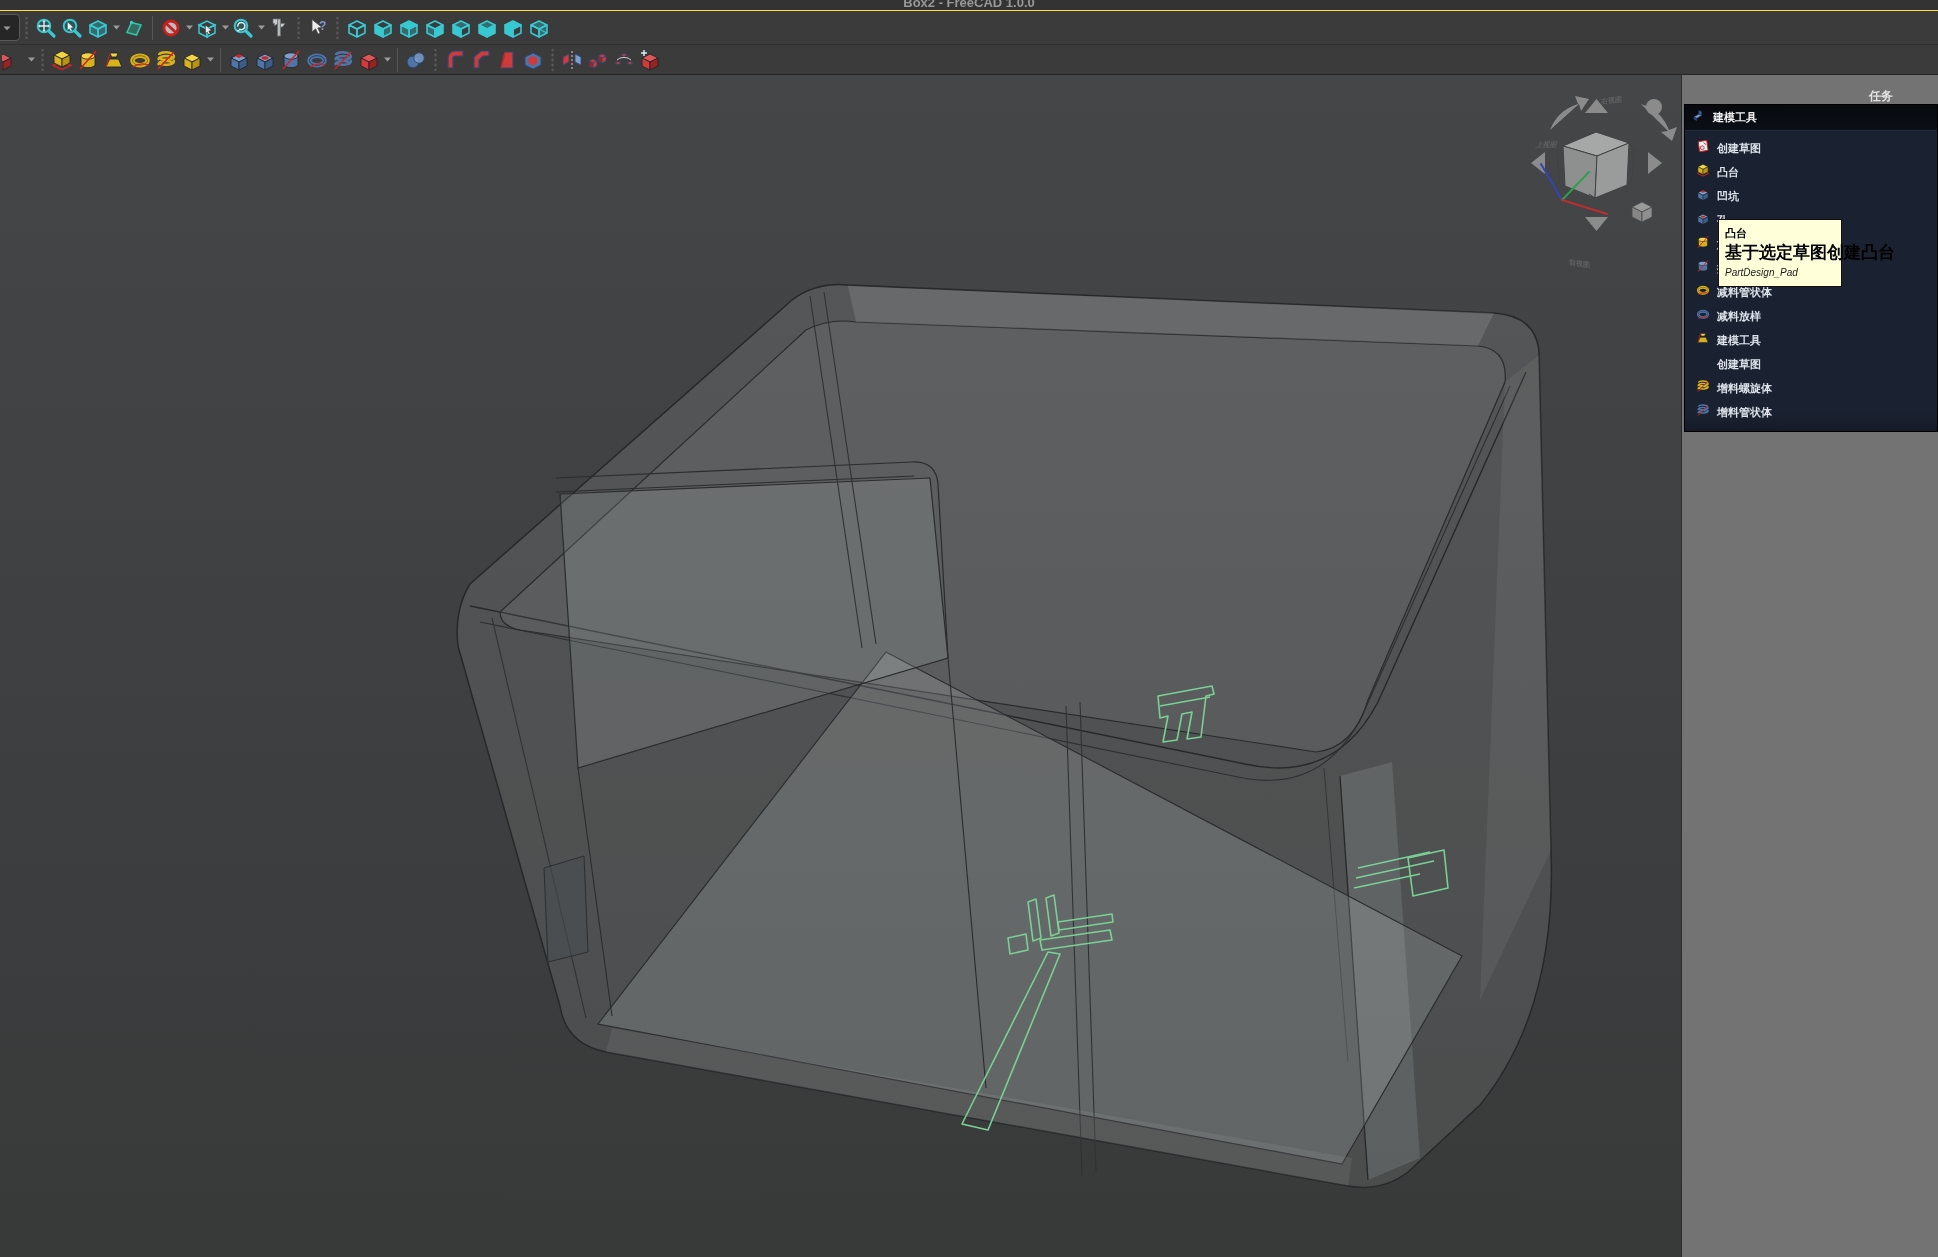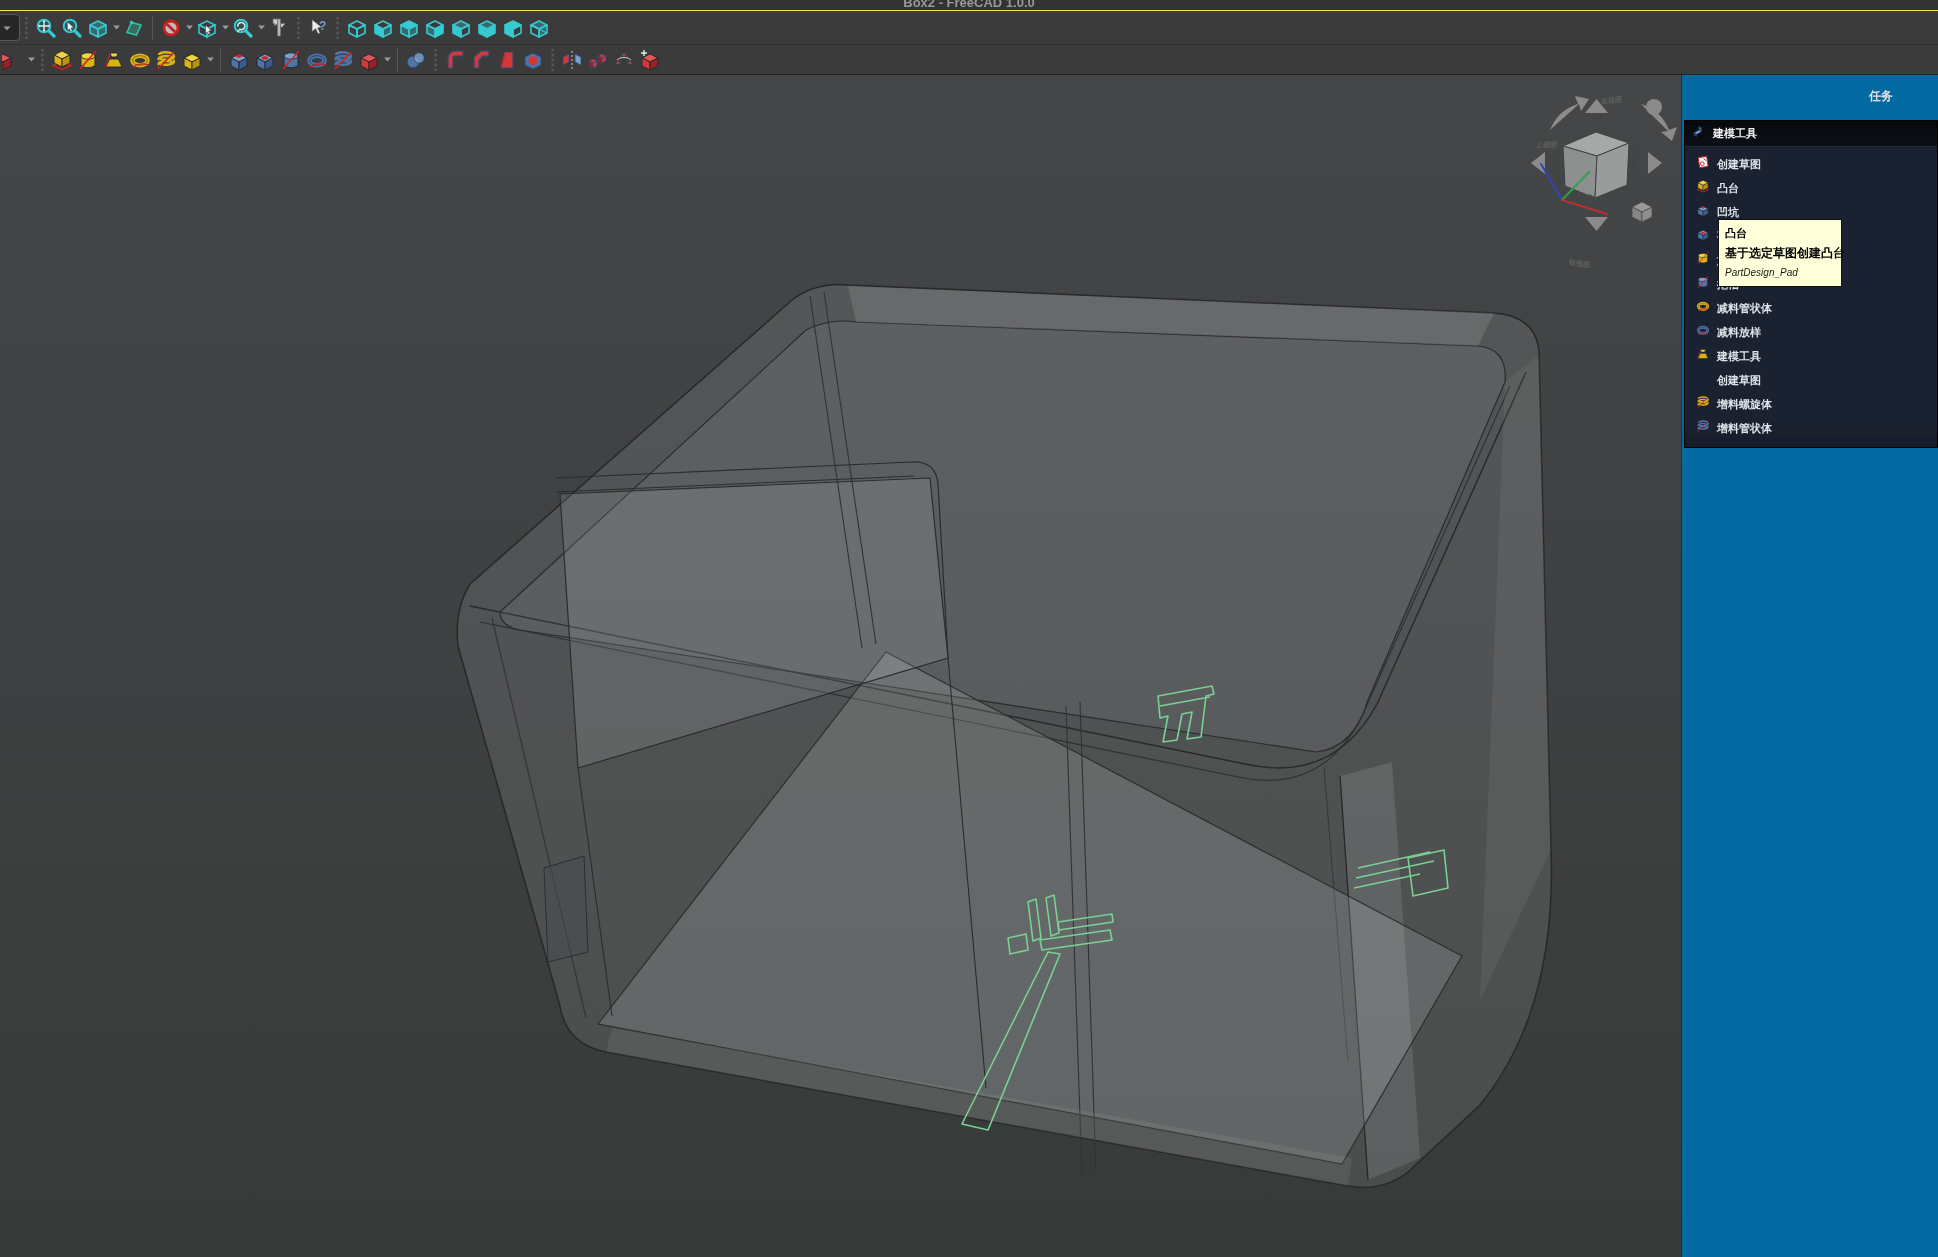--- a/index.html
+++ b/index.html
@@ -21,38 +21,38 @@
     background-image:radial-gradient(circle,#6a6a6a 1px,transparent 1.2px);
     background-size:4px 5px;background-position:center;}
   .overflow-btn{width:24px;height:25px;margin-left:-6px;background:#262626;border:1px solid #5a5a5a;
     border-radius:4px;display:flex;align-items:center;justify-content:center;flex:0 0 auto;}
   
   .workspace{position:absolute;left:0;top:75px;width:1938px;height:1182px;}
   .viewport{position:absolute;left:0;top:0;width:1681px;height:1182px;
     background:linear-gradient(180deg,#454647 0%,#3e3f40 55%,#383939 100%);}
   .viewport svg{position:absolute;left:0;top:0;}
   
-  .taskpanel{position:absolute;left:1681px;top:0;width:257px;height:1182px;background:#0369a1;
+  .taskpanel{position:absolute;left:1681px;top:0;width:257px;height:1182px;background:#737373;
     border-left:1px solid #2d2d2d;}
   .tabstrip{height:42px;display:flex;align-items:center;justify-content:flex-end;padding-right:46px;}
   .tabstrip span{font-size:12px;font-weight:bold;color:#e2e2e2;}
-  .toolbox{position:absolute;left:2px;top:45px;width:252px;height:326px;
+  .toolbox{position:absolute;left:2px;top:29px;width:252px;height:326px;
     background:linear-gradient(180deg,#07090e 0px,#0b0f17 25px,#1a2130 27px,#1a2130 94%,#151b28 100%);
     border:1px solid #000;}
   .toolbox-header{height:25px;display:flex;align-items:center;padding-left:7px;
     border-bottom:1px solid #262d3d;}
   .toolbox-header .lbl{margin-left:6px;font-size:11px;font-weight:bold;color:#f2f2f2;}
   .toolitems{padding-top:5px;}
   .toolitem{height:24px;display:flex;align-items:center;padding-left:11px;cursor:default;}
   .toolitem .lbl{margin-left:7px;font-size:11px;font-weight:bold;color:#dde2e8;white-space:nowrap;}
   
   .tooltip{position:absolute;left:1718px;top:144px;width:110px;background:#ffffda;
     border:1px solid #111;padding:3px 6px 4px 6px;z-index:50;pointer-events:none;}
   .tooltip .tl1{font-size:11px;font-weight:bold;color:#000;line-height:20px;}
-  .tooltip .tl2{font-size:12px;font-weight:bold;color:#000;line-height:20px;white-space:nowrap;}
+  .tooltip .tl2{font-size:17px;font-weight:bold;color:#000;line-height:20px;white-space:nowrap;}
   .tooltip .tl3{font-size:10px;font-style:italic;color:#1a1a1a;line-height:19px;}
 </style>
 </head>
 <body>
 
 <div class="titlebar">
   <span>Box2 - FreeCAD 1.0.0</span>
 </div>
 
 <div class="tbrow" id="tbrow1">

